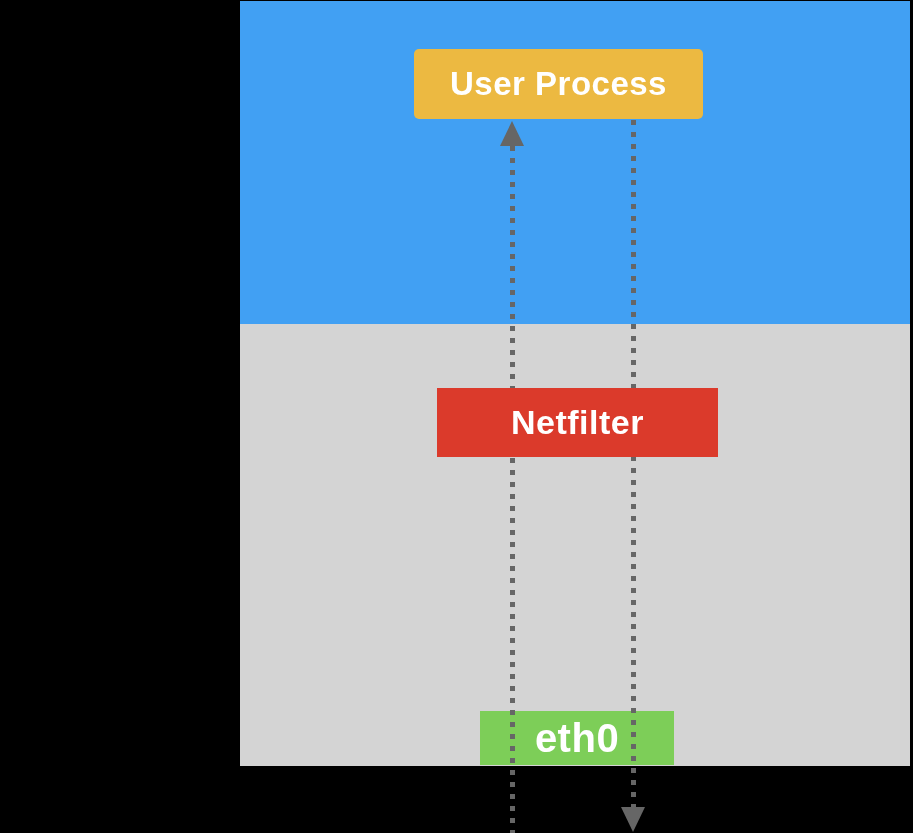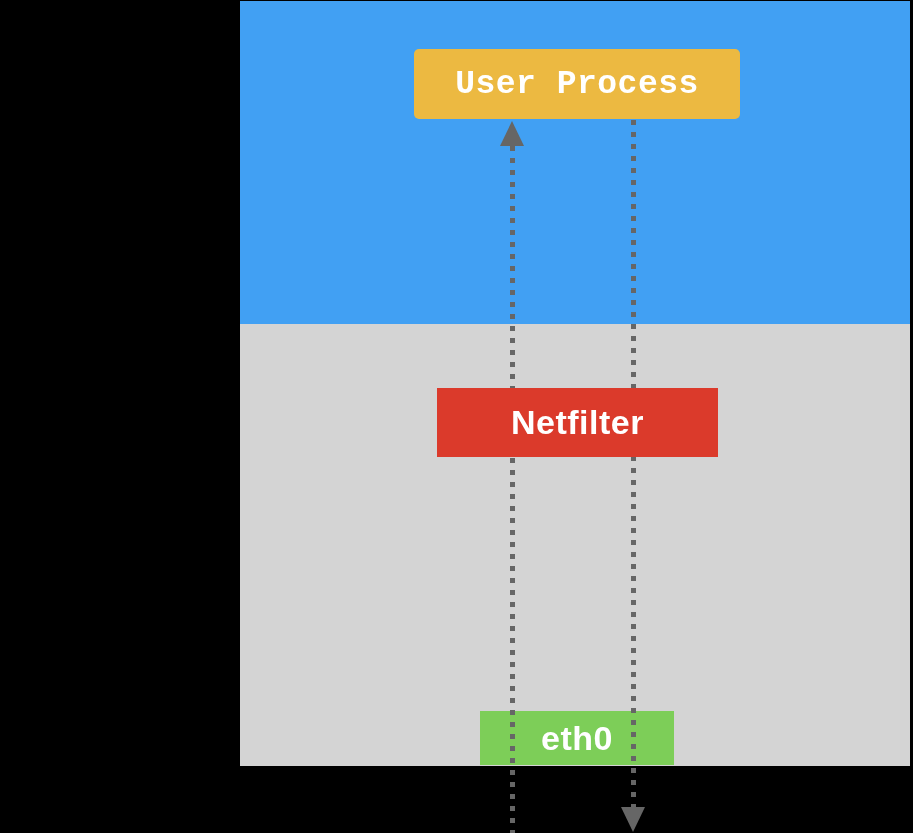--- a/index.html
+++ b/index.html
@@ -37,43 +37,42 @@
     display: flex;
     align-items: center;
     justify-content: center;
     color: var(--label-text, #fff);
     font-weight: bold;
     letter-spacing: 0.5px;
   }
   .node-user-process {
     left: 414px;
     top: 49px;
-    width: 326px;
+    width: 289px;
     height: 70px;
     border-radius: 5px;
     background: var(--user-process-bg, #ecb941);
     font-size: 33px;
-    font-family: Liberation Mono, monospace;
   }
   .node-netfilter {
     left: 437px;
     top: 380px;
     width: 281px;
     height: 69px;
     background: var(--netfilter-bg, #db3a2b);
     font-size: 34px;
     margin-top: 8px;
   }
   .node-eth0 {
     left: 480px;
     top: 711px;
     width: 194px;
     height: 54px;
     background: var(--eth0-bg, #7dce58);
-    font-size: 34px;
+    font-size: 40px;
   }
   .dashes {
     position: absolute;
     width: 5px;
     background: repeating-linear-gradient(
       to bottom,
       var(--flow-color, #666) 0px,
       var(--flow-color, #666) 5px,
       transparent 5px,
       transparent 12px

